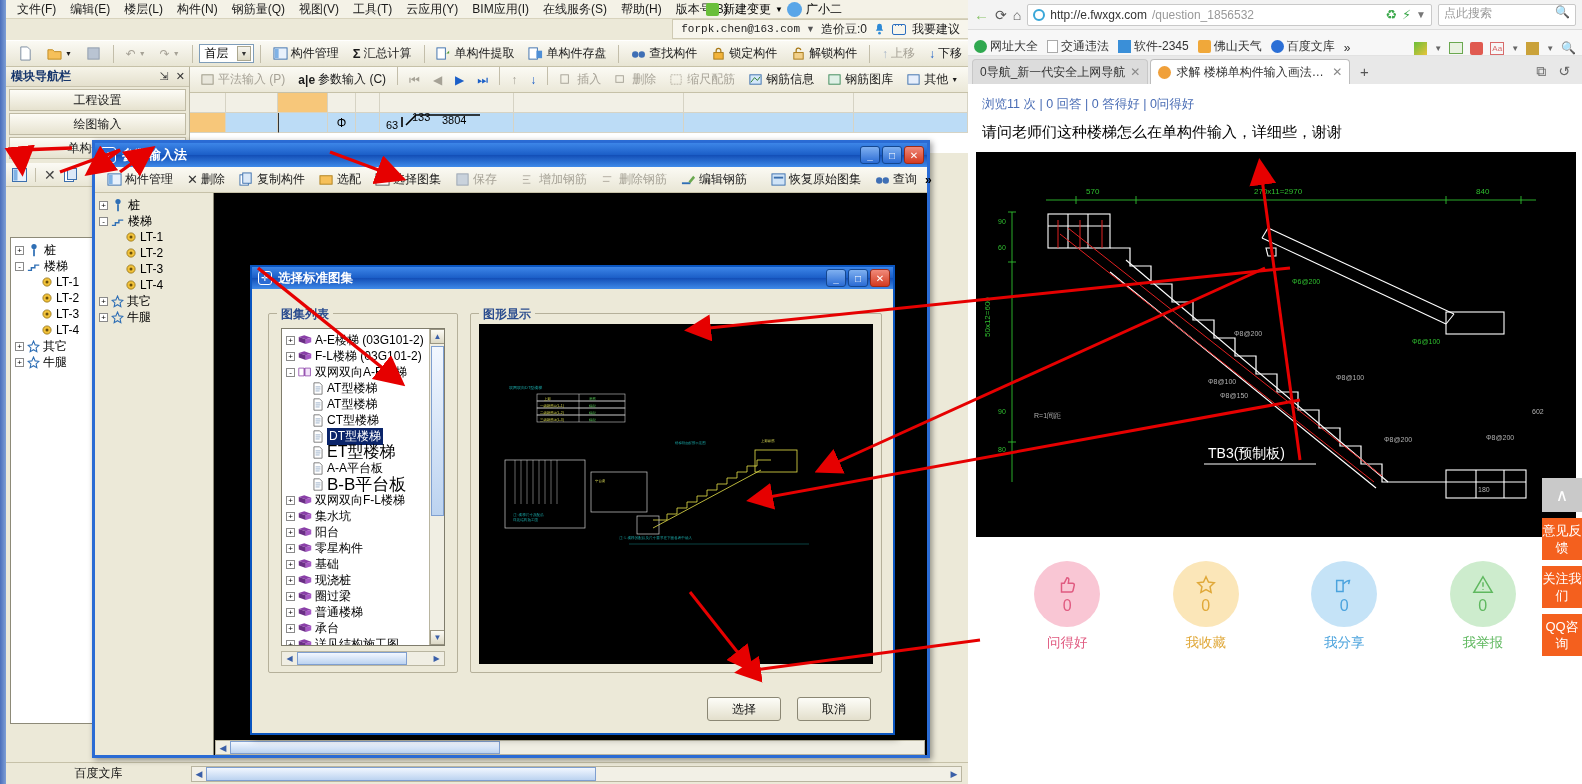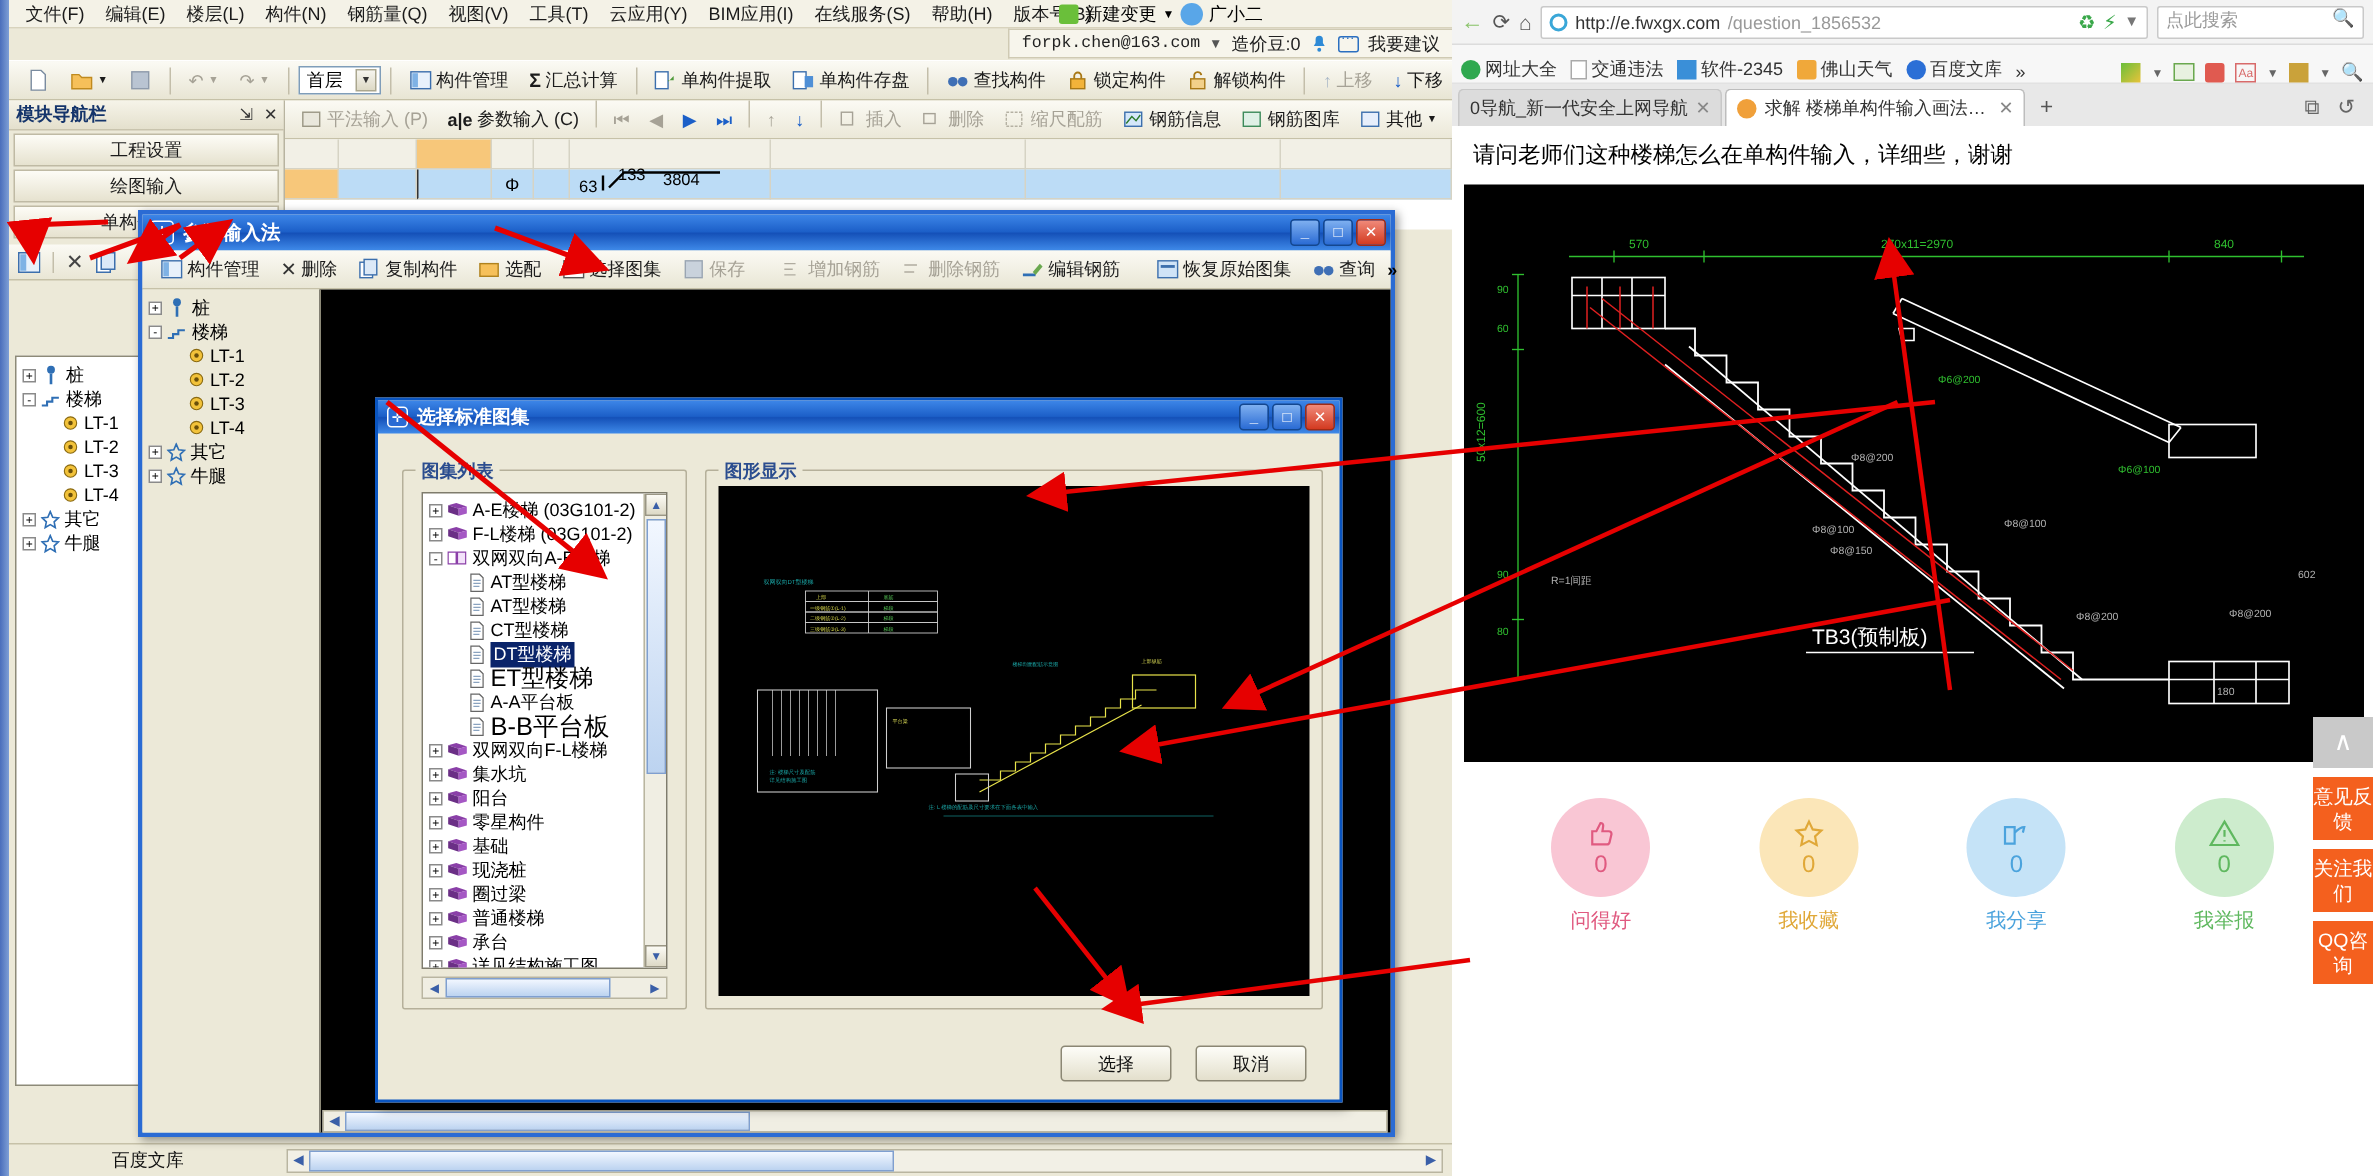--- a/index.html
+++ b/index.html
@@ -1062,20 +1062,21 @@
         <span style="color:#888">✕</span>
       </div>
       <div style="width:24px;height:25px;display:flex;align-items:center;justify-content:center;color:#555;font-size:15px">+</div>
       <span style="margin-left:auto;display:flex;gap:12px;padding:0 12px 4px 0;color:#666;font-size:14px">
         <span>⧉</span>
         <span>↺</span>
       </span>
     </div>
 
     <div class="bcontent">
+      <div class="qmeta">浏览11 次 | 0 回答 | 0 答得好 | 0问得好</div>
       <div class="qtitle">请问老师们这种楼梯怎么在单构件输入，详细些，谢谢</div>
 
       <div class="cad">
         <svg width="600" height="385" viewBox="0 0 600 385">
 
           <g stroke="#2fbf2f" stroke-width="0.9" fill="none">
             <line x1="70" y1="48" x2="560" y2="48"></line>
             <line x1="100" y1="44" x2="100" y2="52"></line>
             <line x1="160" y1="44" x2="160" y2="52"></line>
             <line x1="470" y1="44" x2="470" y2="52"></line>

